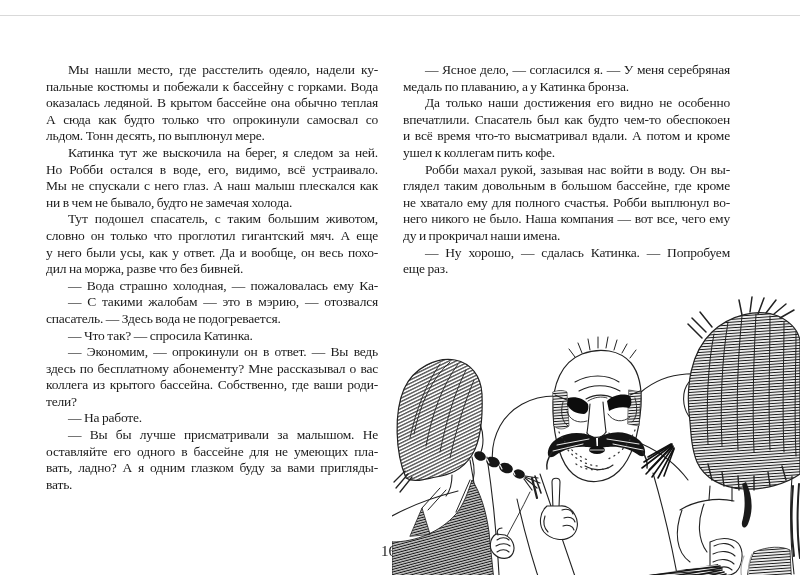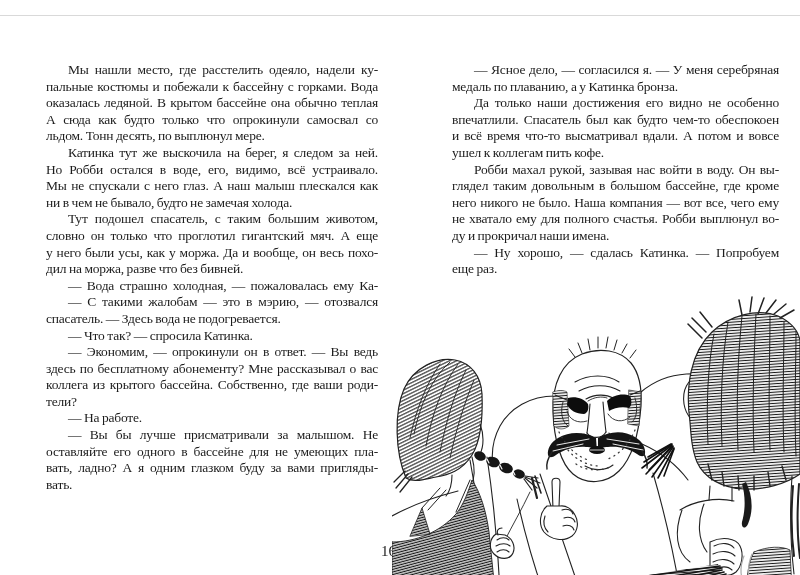--- a/index.html
+++ b/index.html
@@ -4,21 +4,21 @@
 <style>
   html,body{margin:0;padding:0;background:#fff;}
   .spread{
     position:relative;width:800px;height:575px;background:#ffffff;
     outline:1px solid #d9d9d9;overflow:hidden;
     font-family:"Liberation Serif", serif;color:#1c1c1c;margin-top:16px;
   }
   .col{position:absolute;top:46px;font-size:13.5px;line-height:16.6px;
        letter-spacing:-0.2px;word-spacing:-0.5px;}
   .col-left{left:46px;width:332px;}
-  .col-right{left:452px;width:327px;}
+  .col-right{left:403px;width:327px;}
   .para{margin:0;padding:0;}
   .line{text-align:justify;text-align-last:justify;white-space:normal;}
   .line.last{text-align-last:left;}
   .line.first{text-indent:22px;}
   .pagenum{position:absolute;top:527px;left:64px;width:332px;text-align:right;
            font-size:15px;color:#1c1c1c;}
   .illo{position:absolute;left:392px;top:278px;width:408px;height:297px;}
   svg line, svg path{vector-effect:none;}
 </style>
 </head>
@@ -36,21 +36,21 @@
       </div>
       <div class="para">
         <div class="line first">Катинка тут же выскочила на берег, я следом за ней.</div>
         <div class="line">Но Робби остался в воде, его, видимо, всё устраивало.</div>
         <div class="line">Мы не спускали с него глаз. А наш малыш плескался как</div>
         <div class="line last">ни в чем не бывало, будто не замечая холода.</div>
       </div>
       <div class="para">
         <div class="line first">Тут подошел спасатель, с таким большим животом,</div>
         <div class="line">словно он только что проглотил гигантский мяч. А еще</div>
-        <div class="line">у него были усы, как у моржа. Да и вообще, он весь похо-</div>
+        <div class="line">у него были усы, как у ответ. Да и вообще, он весь похо-</div>
         <div class="line last">дил на моржа, разве что без бивней.</div>
       </div>
       <div class="para">
         <div class="line first">— Вода страшно холодная, — пожаловалась ему Ка-</div>
       </div>
       <div class="para">
         <div class="line first">— С такими жалобам — это в мэрию, — отозвался</div>
         <div class="line last">спасатель. — Здесь вода не подогревается.</div>
       </div>
       <div class="para">
@@ -74,28 +74,28 @@
     </div>
 
   <div class="col col-right">
       <div class="para">
         <div class="line first">— Ясное дело, — согласился я. — У меня серебряная</div>
         <div class="line last">медаль по плаванию, а у Катинка бронза.</div>
       </div>
       <div class="para">
         <div class="line first">Да только наши достижения его видно не особенно</div>
         <div class="line">впечатлили. Спасатель был как будто чем-то обеспокоен</div>
-        <div class="line">и всё время что-то высматривал вдали. А потом и вовсе</div>
+        <div class="line">и всё время что-то высматривал вдали. А потом и кроме</div>
         <div class="line last">ушел к коллегам пить кофе.</div>
       </div>
       <div class="para">
         <div class="line first">Робби махал рукой, зазывая нас войти в воду. Он вы-</div>
         <div class="line">глядел таким довольным в большом бассейне, где кроме</div>
+        <div class="line">не хватало ему для полного счастья. Робби выплюнул во-</div>
         <div class="line">него никого не было. Наша компания — вот все, чего ему</div>
-        <div class="line">не хватало ему для полного счастья. Робби выплюнул во-</div>
         <div class="line last">ду и прокричал наши имена.</div>
       </div>
       <div class="para">
         <div class="line first">— Ну хорошо, — сдалась Катинка. — Попробуем</div>
         <div class="line last">еще раз.</div>
       </div>
     </div>
 
   <div class="pagenum">16</div>
 

